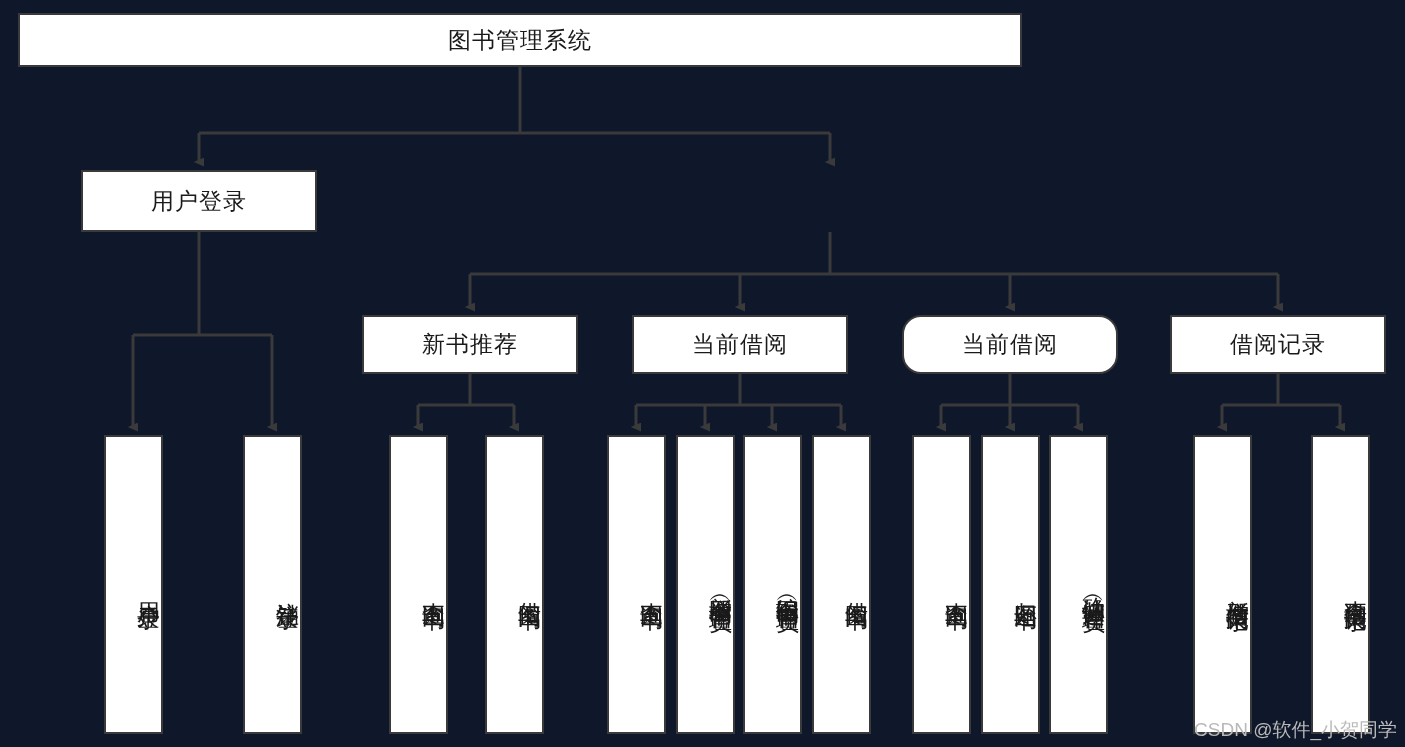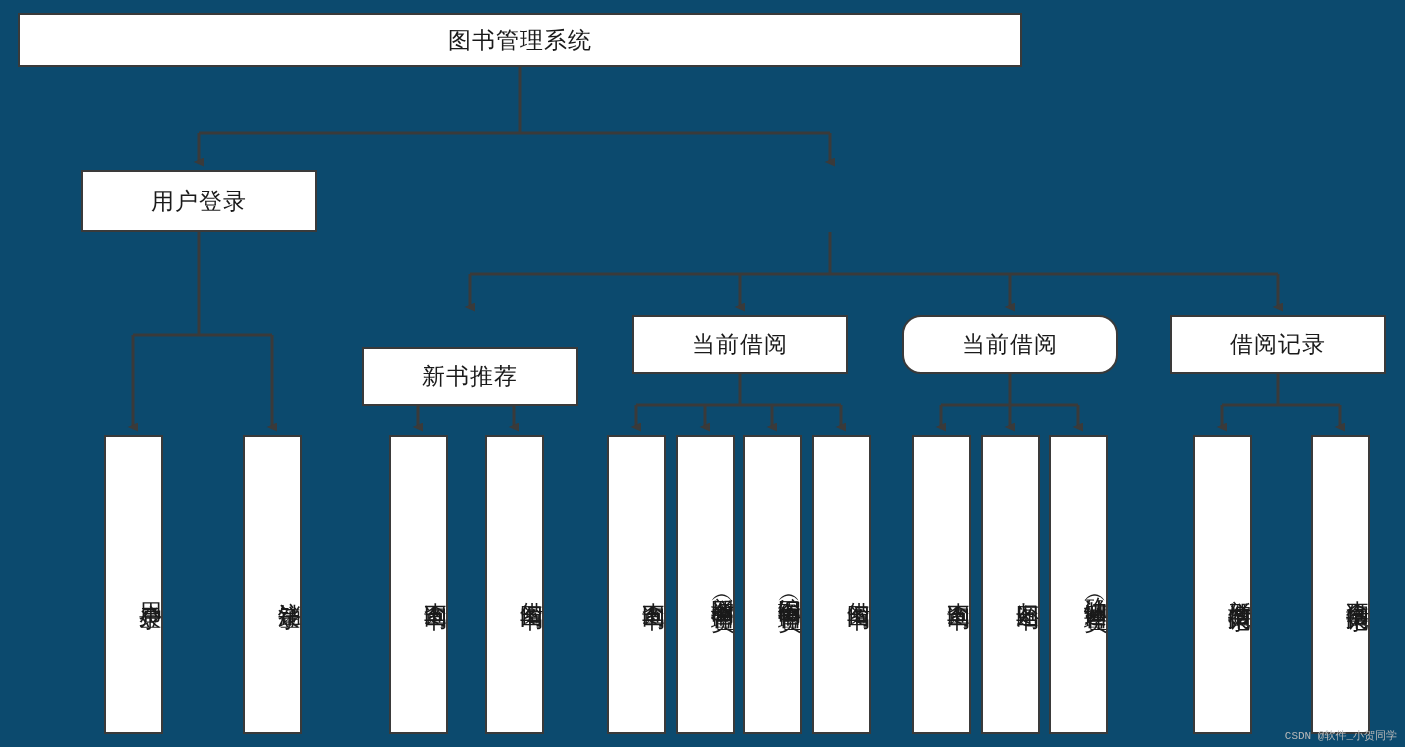--- a/index.html
+++ b/index.html
@@ -7,23 +7,22 @@
     padding: 0;
     background: #ffffff;
   }
   body {
     font-family: "Liberation Sans", "DejaVu Sans", sans-serif;
   }
   #canvas {
     position: relative;
     width: 1405px;
     height: 747px;
-    background: #0c4a6e;
+    background: #0f172a;
     overflow: hidden;
-    font-family: Liberation Mono, monospace;
   }
   svg.edges {
     position: absolute;
     left: 0;
     top: 0;
     width: 1405px;
     height: 747px;
     pointer-events: none;
   }
   .node {
@@ -50,21 +49,21 @@
     justify-content: center;
     line-height: 1.05;
   }
   .node .lbl {
     display: block;
   }
   .watermark {
     position: absolute;
     right: 8px;
     bottom: 4px;
-    font-size: 11px;
+    font-size: 19px;
     color: #b9b9b9;
     white-space: nowrap;
     user-select: none;
   }
 </style>
 </head>
 <body>
 
 <div id="canvas">
 
@@ -119,21 +118,21 @@
   </svg>
 
   <div class="node horiz" style="left:18px; top:13px; width:1004px; height:54px;">
     <span class="lbl">图书管理系统</span>
   </div>
 
   <div class="node horiz" style="left:81px; top:170px; width:236px; height:62px;">
     <span class="lbl">用户登录</span>
   </div>
 
-  <div class="node horiz" style="left:362px; top:315px; width:216px; height:59px;margin-top:32px;">
+  <div class="node horiz" style="left:362px; top:315px; width:216px; height:59px;">
     <span class="lbl">新书推荐</span>
   </div>
   <div class="node horiz" style="left:632px; top:315px; width:216px; height:59px;">
     <span class="lbl">当前借阅</span>
   </div>
   <div class="node horiz" style="left:902px; top:315px; width:216px; height:59px;border-radius:19px;">
     <span class="lbl">当前借阅</span>
   </div>
   <div class="node horiz" style="left:1170px; top:315px; width:216px; height:59px;">
     <span class="lbl">借阅记录</span>

